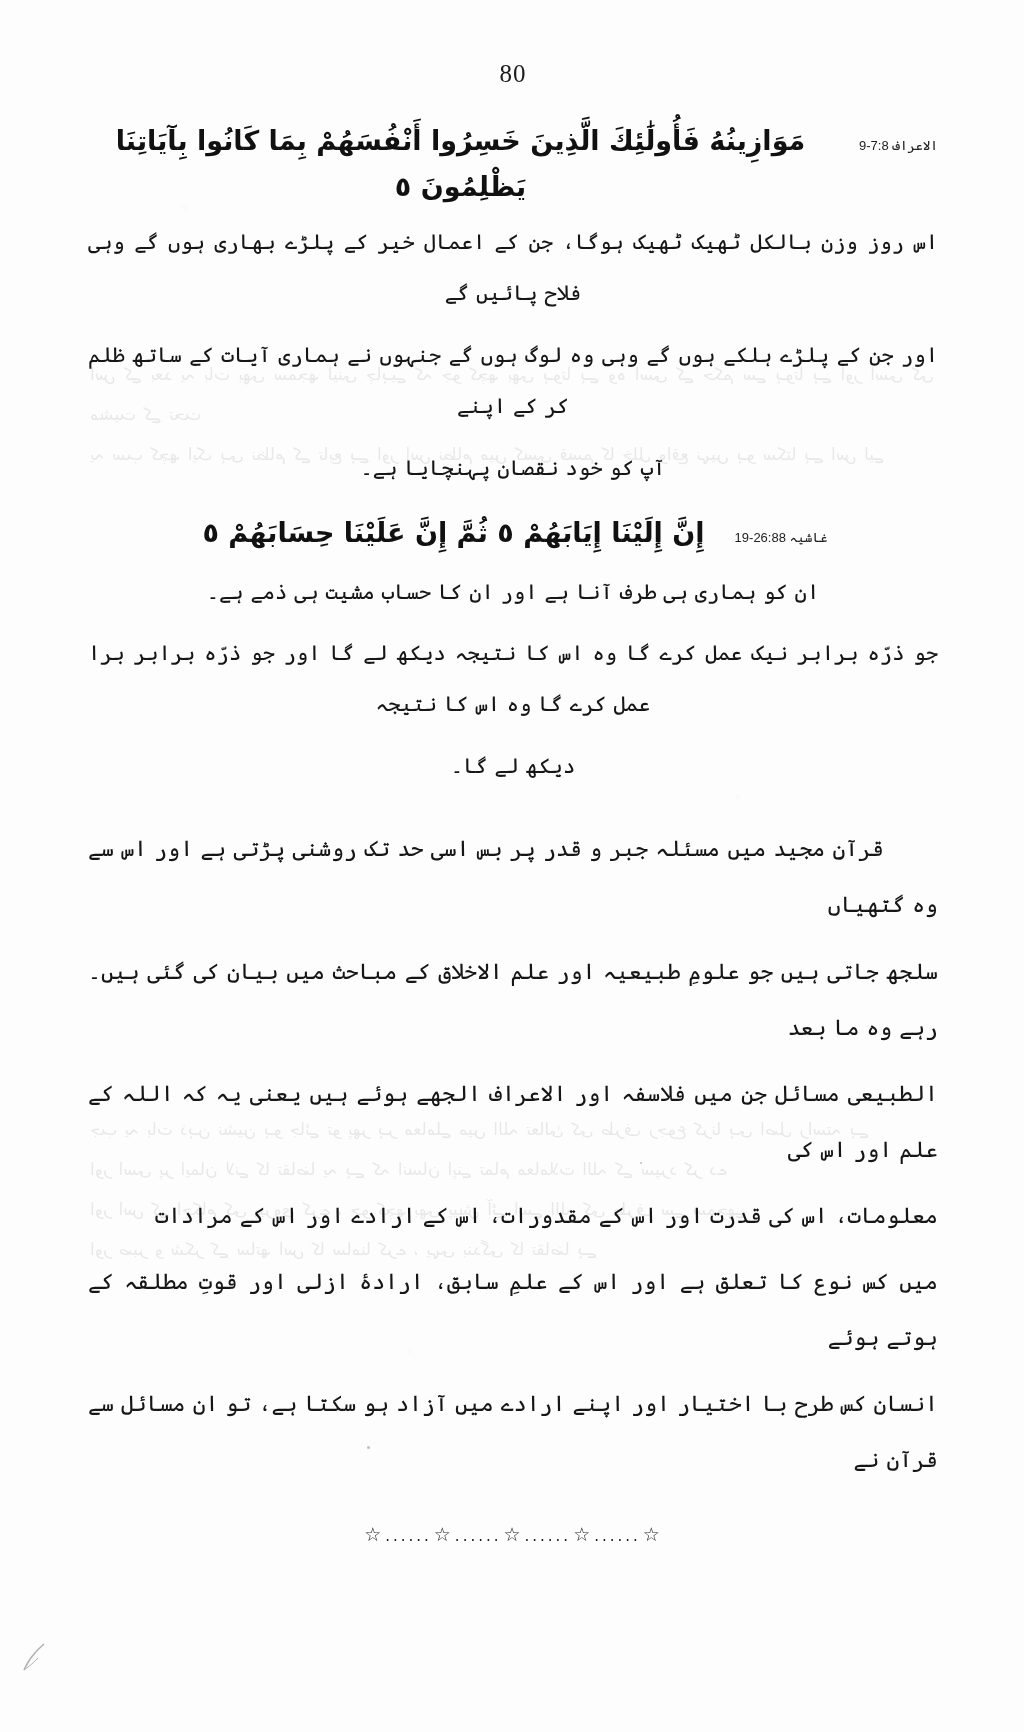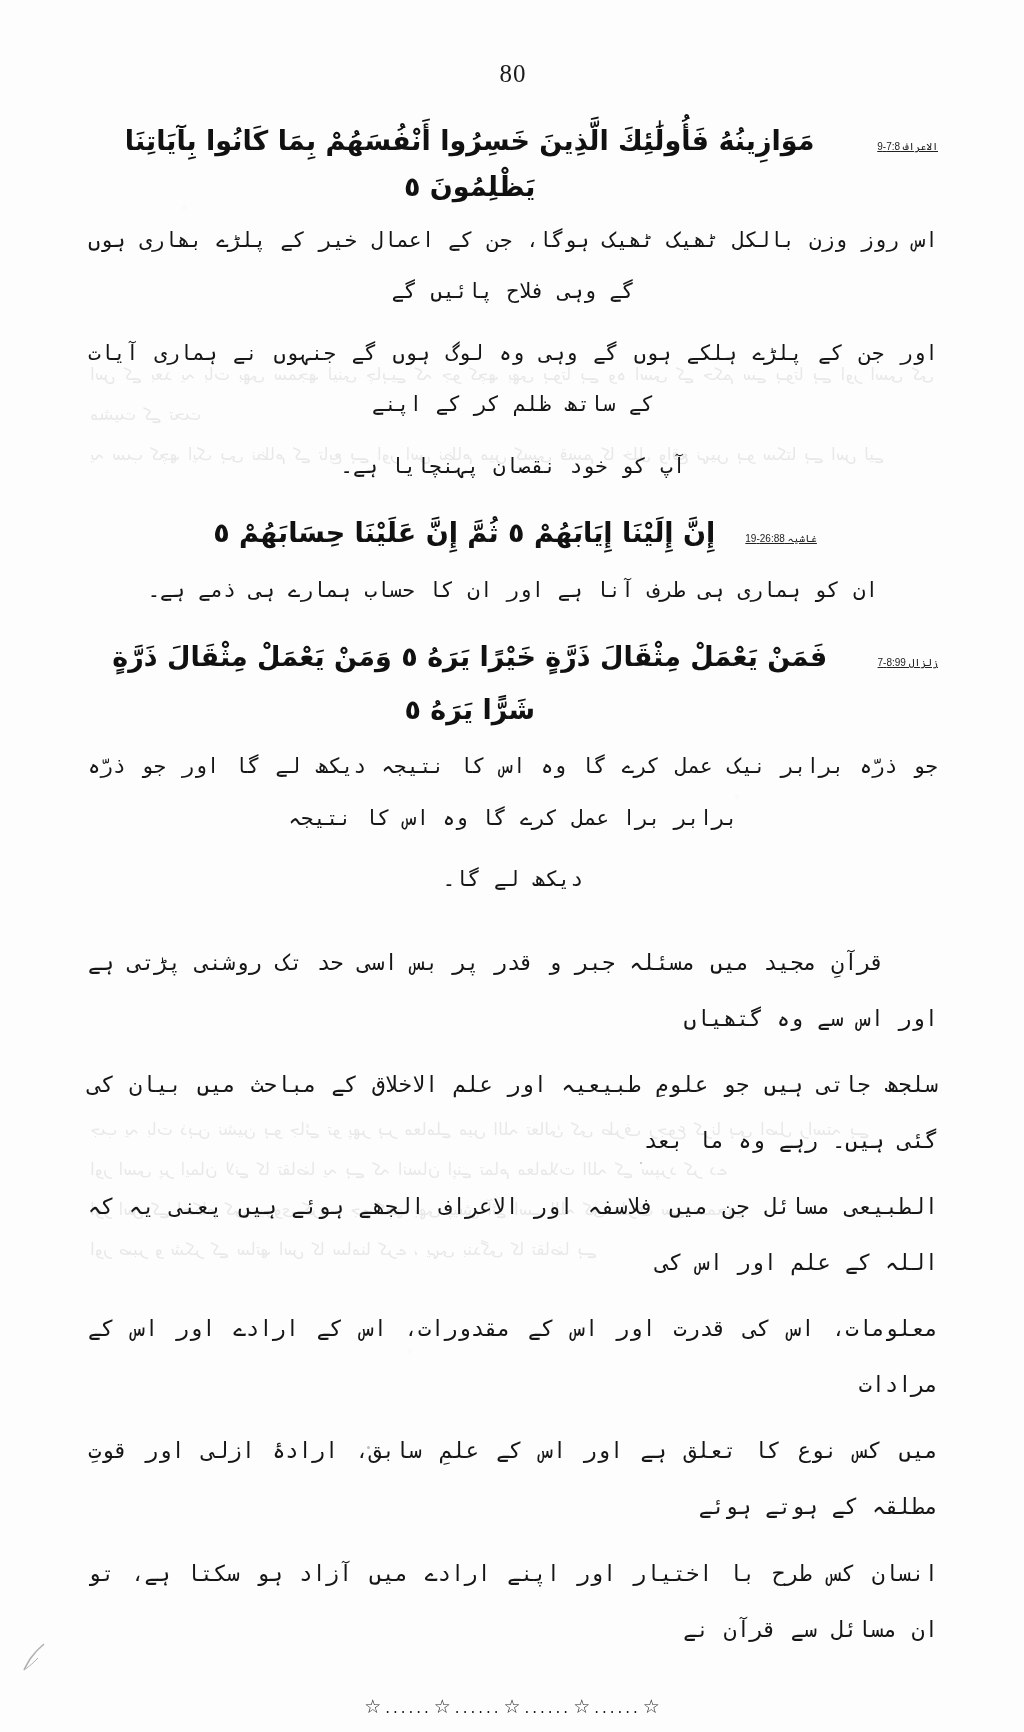--- a/index.html
+++ b/index.html
@@ -79,21 +79,21 @@
   .ayah.tight { line-height: 1.7; }
 
   
   .urdu {
     direction: rtl;
     text-align: justify;
     text-align-last: center;
     font-size: 21px;
     line-height: 2.45;
     color: #161616;
-    font-family: Liberation Mono, monospace;
+    font-family: Liberation Sans, sans-serif;
     margin: 2px 0 10px 0;
     word-spacing: 1px;
   }
   .urdu.body {
     text-align-last: right;
     line-height: 2.55;
     font-size: 22px;
   }
   .urdu.body .indent { display: inline-block; width: 54px; }
 
@@ -101,25 +101,24 @@
 
   .verse-row {
     display: flex;
     flex-direction: row-reverse;
     align-items: baseline;
     justify-content: center;
     gap: 26px;
   }
   .verse-row .ayah { margin: 4px; }
   .verse-row .ref-side {
-    font-size: 10px;
+    font-size: 13px;
     color: #222;
     white-space: nowrap;
     font-family: "Liberation Sans", sans-serif;
-    text-decoration: underline;
   }
 
   .divider {
     margin: 34px auto 0 auto;
     text-align: center;
     font-size: 20px;
     letter-spacing: 2px;
     color: #1a1a1a;
     direction: ltr;
   }
@@ -165,28 +164,24 @@
       <div class="urdu">اس روز وزن بالکل ٹھیک ٹھیک ہوگا، جن کے اعمال خیر کے پلڑے بھاری ہوں گے وہی فلاح پائیں گے</div>
       <div class="urdu">اور جن کے پلڑے ہلکے ہوں گے وہی وہ لوگ ہوں گے جنہوں نے ہماری آیات کے ساتھ ظلم کر کے اپنے</div>
       <div class="urdu" style="text-align-last:center;">آپ کو خود نقصان پہنچایا ہے۔</div>
     </div>
 
     <div class="block">
       <div class="verse-row">
         <div class="ayah">إِنَّ إِلَيْنَا إِيَابَهُمْ ٥ ثُمَّ إِنَّ عَلَيْنَا حِسَابَهُمْ ٥</div>
         <div class="ref-side">غاشیہ 26:88-19</div>
       </div>
-      <div class="urdu">ان کو ہماری ہی طرف آنا ہے اور ان کا حساب ہمارے ہی ذمے ہے۔</div>
+      <div class="urdu">ان کو ہماری ہی طرف آنا ہے اور ان کا حساب مشیت ہی ذمے ہے۔</div>
     </div>
 
     <div class="block">
-      <div class="verse-row">
-        <div class="ayah">فَمَنْ يَعْمَلْ مِثْقَالَ ذَرَّةٍ خَيْرًا يَرَهُ ٥ وَمَنْ يَعْمَلْ مِثْقَالَ ذَرَّةٍ شَرًّا يَرَهُ ٥</div>
-        <div class="ref-side">زلزال 8:99-7</div>
-      </div>
       <div class="urdu">جو ذرّہ برابر نیک عمل کرے گا وہ اس کا نتیجہ دیکھ لے گا اور جو ذرّہ برابر برا عمل کرے گا وہ اس کا نتیجہ</div>
       <div class="urdu" style="text-align-last:center;">دیکھ لے گا۔</div>
     </div>
 
     <div class="block" style="margin-top:30px;">
       <div class="urdu body"><span class="indent"></span><span>قرآنِ مجید میں مسئلہ جبر و قدر پر بس اسی حد تک روشنی پڑتی ہے اور اس سے وہ گتھیاں</span></div>
       <div class="urdu body">سلجھ جاتی ہیں جو علومِ طبیعیہ اور علم الاخلاق کے مباحث میں بیان کی گئی ہیں۔ رہے وہ ما بعد</div>
       <div class="urdu body">الطبیعی مسائل جن میں فلاسفہ اور الاعراف الجھے ہوئے ہیں یعنی یہ کہ اللہ کے علم اور اس کی</div>
       <div class="urdu body">معلومات، اس کی قدرت اور اس کے مقدورات، اس کے ارادے اور اس کے مرادات</div>
       <div class="urdu body">میں کس نوع کا تعلق ہے اور اس کے علمِ سابق، ارادۂ ازلی اور قوتِ مطلقہ کے ہوتے ہوئے</div>

